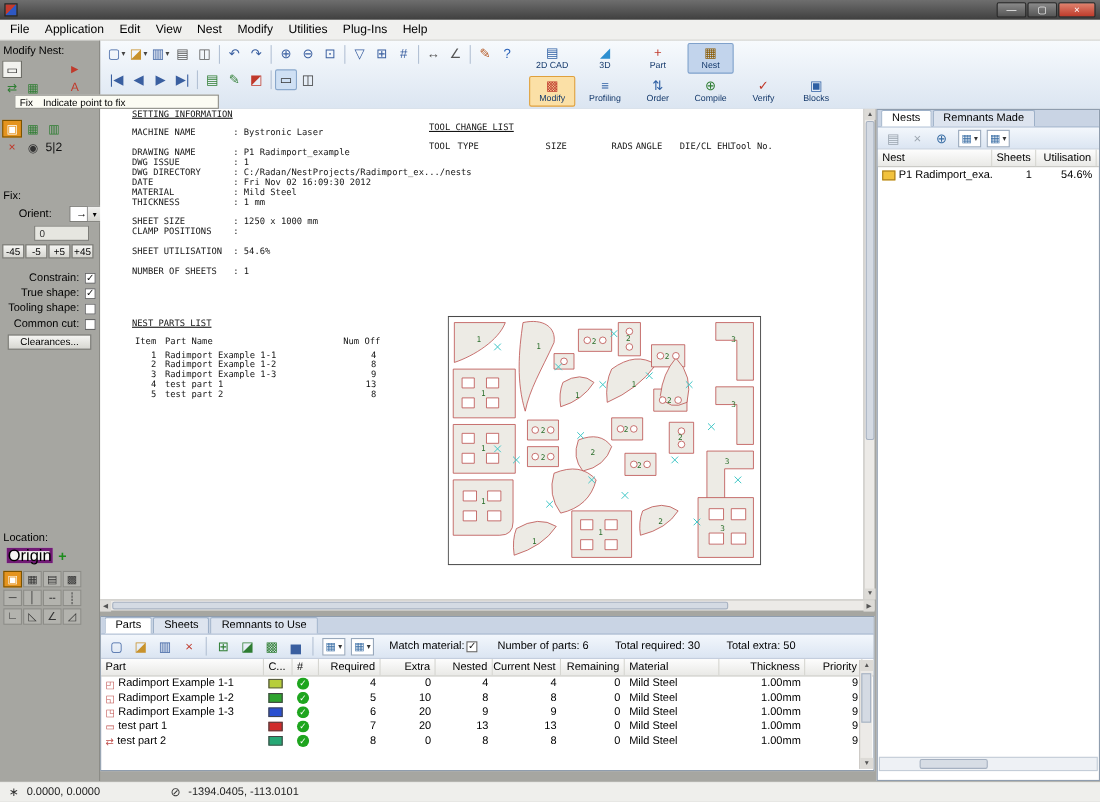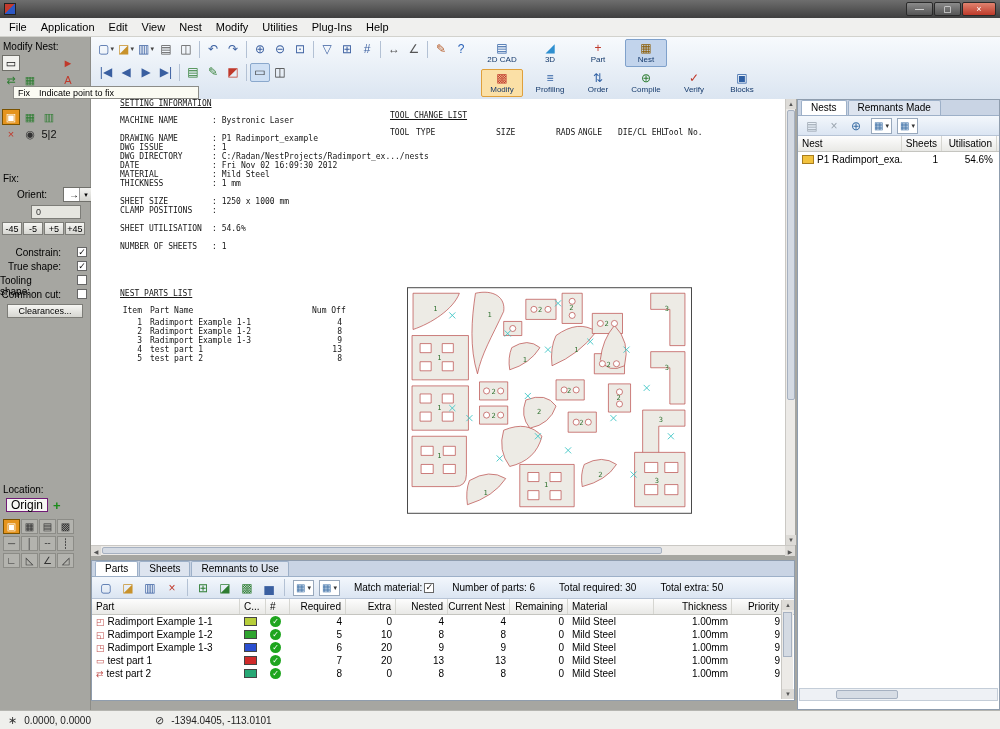--- a/index.html
+++ b/index.html
@@ -42,27 +42,27 @@
 .tool-cell.active{background:#e5941e;border-color:#7a5200}
 .tool-cell.hidden{visibility:hidden}
 .fix-label{margin:30px 0 3px 3px}
 .orient-row{display:flex;align-items:center;margin-left:17px;gap:16px}
 .combo-box{width:50px;height:15px;background:#fff;border:1px solid #70706b;display:flex;align-items:center;justify-content:space-between;padding-left:5px;font-size:10px}
 .combo-dd-btn{width:13px;height:13px;background:linear-gradient(#f2f2f0,#d4d4cf);border-left:1px solid #999;font-size:7px;display:flex;align-items:center;justify-content:center}
 .angle-input{width:50px;height:14px;background:#e6e6e0;border:1px solid #7d7d78;margin:3px 0 3px 31px;font-size:9px;padding-left:4px;color:#333;display:flex;align-items:center}
 .angle-btns{display:flex;gap:1px;margin-left:2px}
 .angle-btn{width:20px;height:13px;background:linear-gradient(#f6f6f3,#d6d6d1);border:1px solid #7d7d78;font-size:9px;display:flex;align-items:center;justify-content:center}
 .chk-area{margin-top:12px}
-.chk-row{display:flex;justify-content:flex-end;align-items:flex-start;gap:16px;margin:0 3px 3px 0;height:11px}
+.chk-row{display:flex;justify-content:flex-end;align-items:center;gap:5px;margin:0 3px 3px 0;height:11px}
 .cb{width:10px;height:10px;background:#fff;border:1px solid #666;font-size:9px;line-height:9px;display:flex;align-items:center;justify-content:center;color:#111}
 .clearances{margin:4px 0 0 7px;width:76px;height:14px;background:linear-gradient(#f6f6f3,#d6d6d1);border:1px solid #7d7d78;font-size:9px;display:flex;align-items:center;justify-content:center}
 .spacer{height:166px}
 .loc-label{margin:0 0 3px 3px}
 .origin-row{display:flex;align-items:center;gap:5px;margin-left:6px}
-.origin-btn{width:42px;height:14px;background:#f6f6f3;border:1px solid #701a75;font-size:12px;display:flex;align-items:center;justify-content:center}
+.origin-btn{width:42px;height:14px;background:#f6f6f3;border:3px solid #701a75;font-size:15px;display:flex;align-items:center;justify-content:center}
 .origin-glyph{color:#1c8c1c;font-weight:bold;font-size:13px;line-height:13px}
 .snap-grid{margin:7px 0 0 3px}
 .snap-row{display:flex;height:17px;gap:1px}
 .snap-cell{width:17px;height:15px;background:#b3b3ae;border:1px solid #8c8c87;display:flex;align-items:center;justify-content:center;font-size:10px}
 .snap-cell.active{background:#e5941e;border-color:#7a5200}
 
 .prompt-bar{position:absolute;left:13px;top:86px;width:186px;height:13px;background:#fbfbf3;border:1px solid #8c8c87;display:flex;align-items:center;gap:9px;padding:0 4px;font-size:9px;z-index:10}
 
 .document{position:absolute;left:91px;top:99px;width:694px;height:446px;background:#fff;font-family:"DejaVu Sans Mono",monospace;font-size:8px;line-height:9px;color:#151515;overflow:hidden}
 .doc-underline{text-decoration:underline;margin-bottom:8px;white-space:nowrap}

